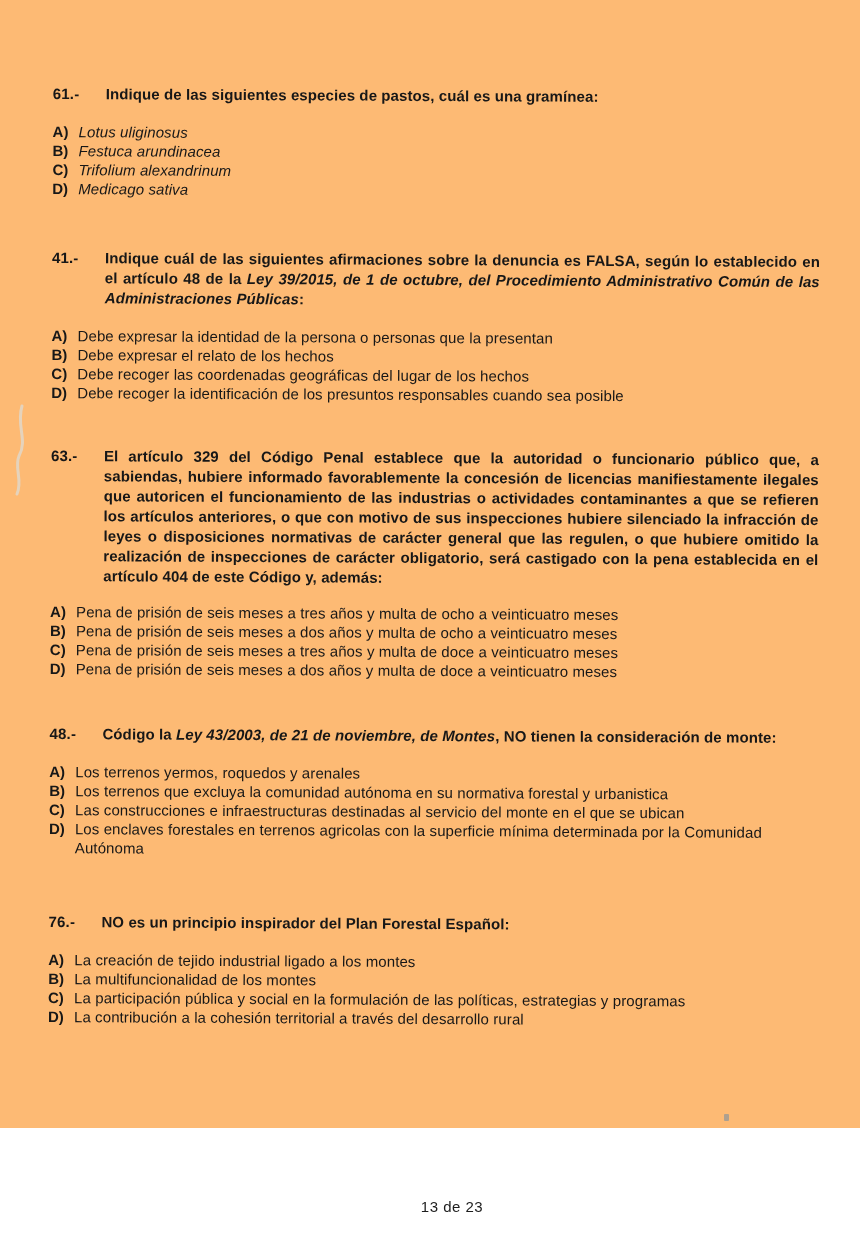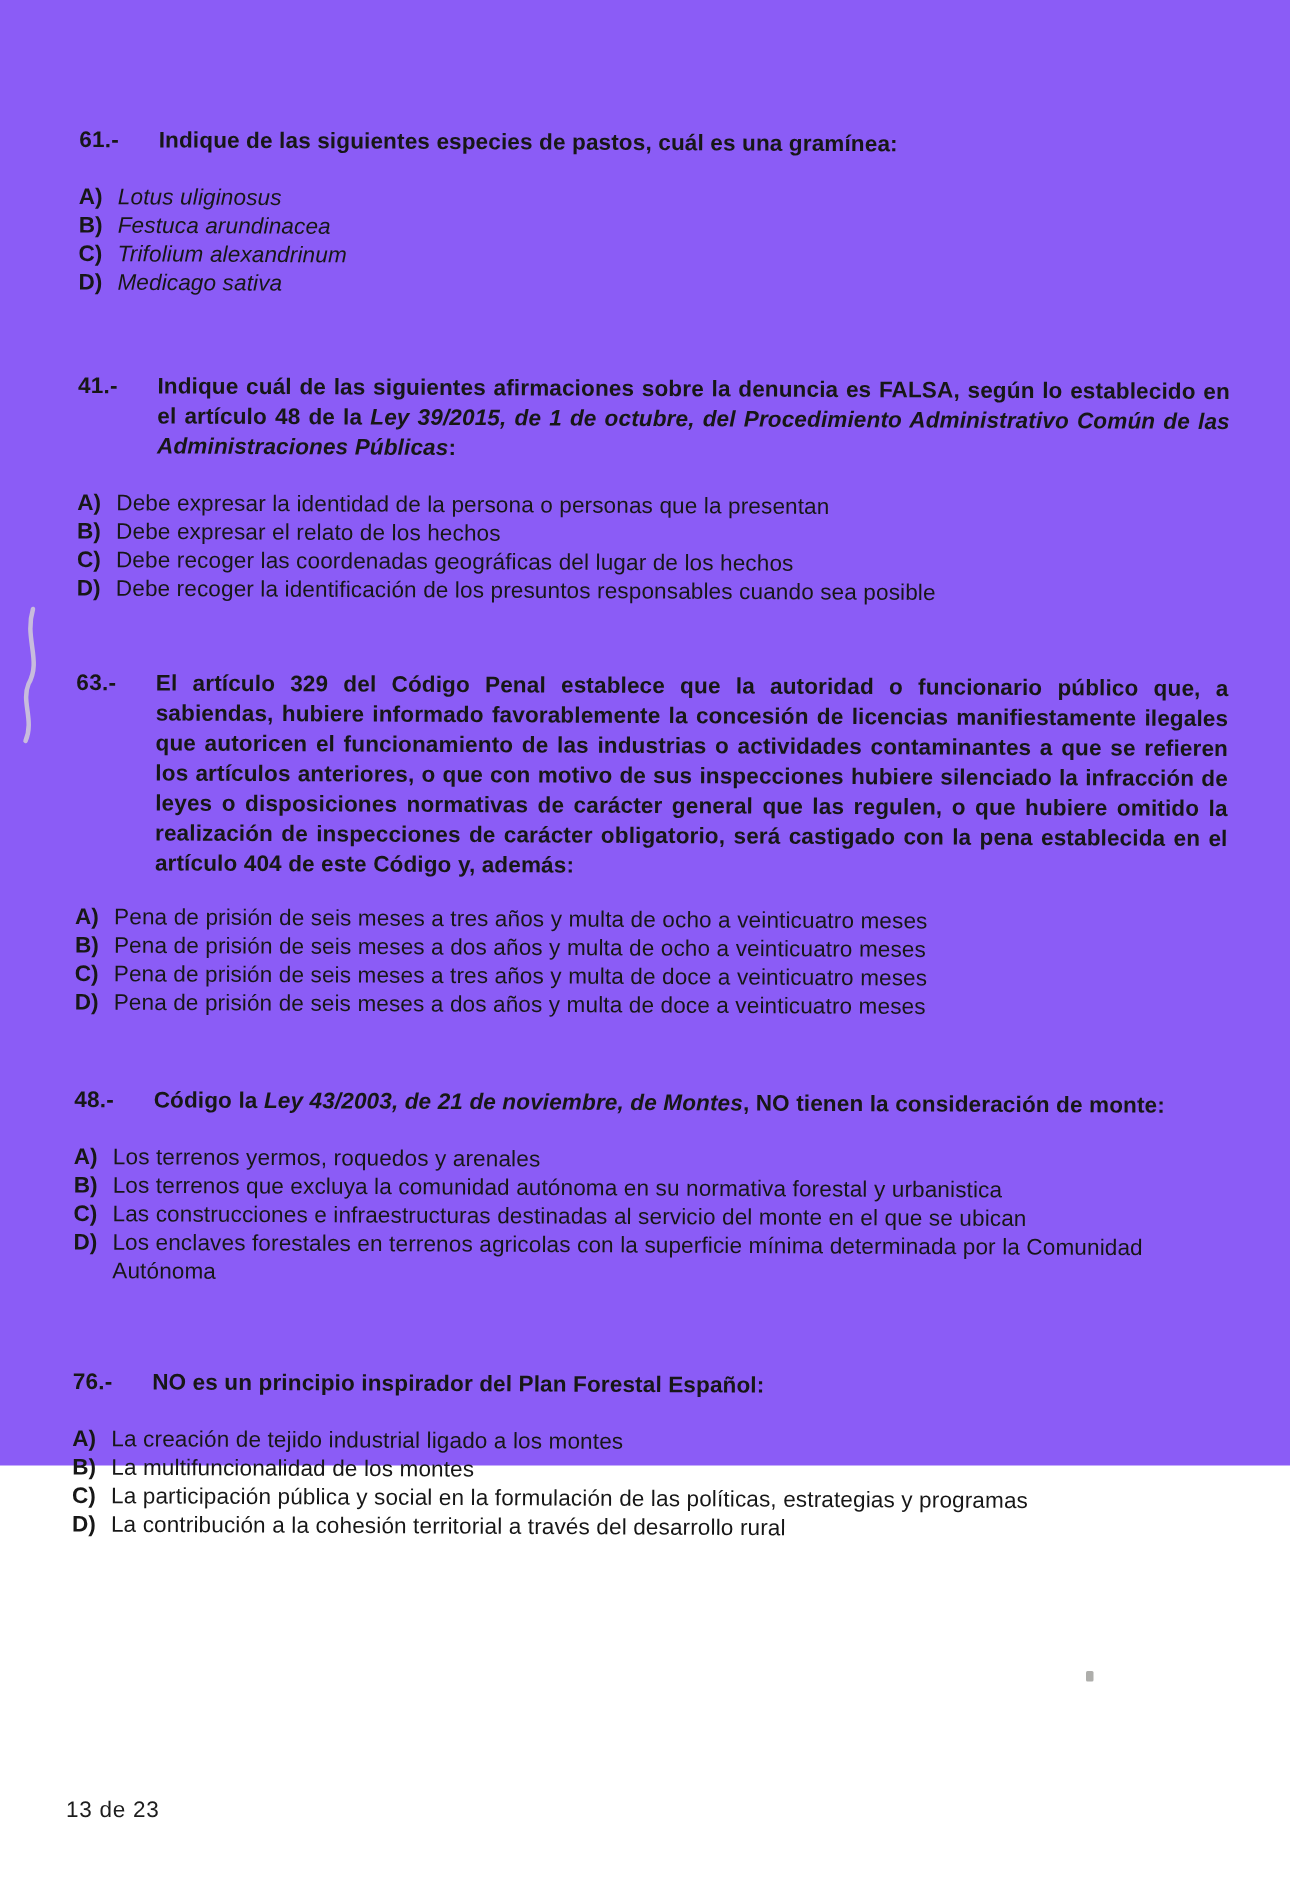--- a/index.html
+++ b/index.html
@@ -6,22 +6,22 @@
   html, body { width: 860px; height: 1260px; }
   body {
     background: #ffffff;
     font-family: "Liberation Sans", sans-serif;
     color: #171717;
     overflow: hidden;
   }
   .page {
     position: relative;
     width: 860px;
-    height: 977px;
-    background: #8b5cf6;
+    height: 1128px;
+    background: #fdba74;
   }
   .content {
     position: absolute;
     inset: 0;
     padding: 86px 42px 0 50px;
     transform: rotate(0.3deg);
     transform-origin: 430px 630px;
   }
   .q-head {
     display: grid;
@@ -58,20 +58,21 @@
   .q62 { margin-top: 50px; }
   .q63 { margin-top: 44px; }
   .q63 .options { margin-top: 16px; }
   .q64 { margin-top: 46px; }
   .q65 { margin-top: 55px; }
   .footer {
     position: absolute;
     left: 44px;
     right: 0;
     top: 1198px;
+    text-align: center;
     font-size: 15px;
     color: #1d1d1d;
     letter-spacing: 0.5px;
   }
   .squiggle {
     position: absolute;
     left: 6px;
     top: 402px;
     opacity: 0.75;
   }

